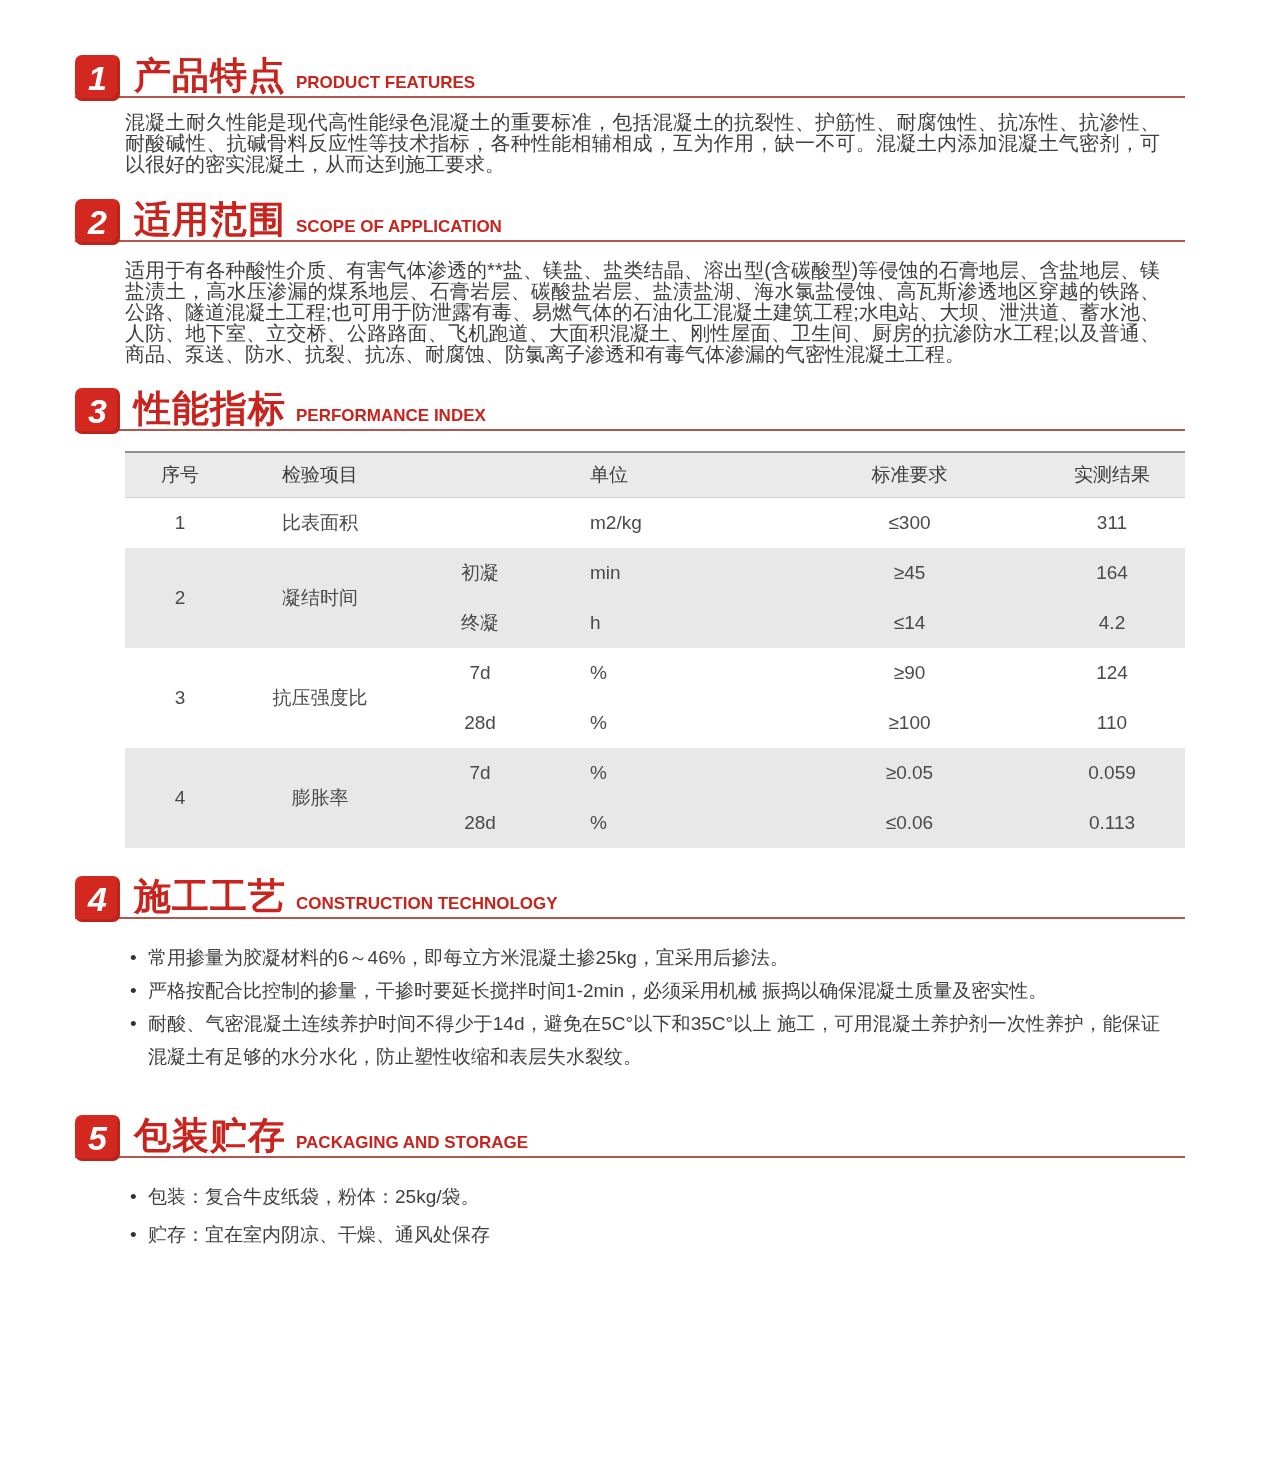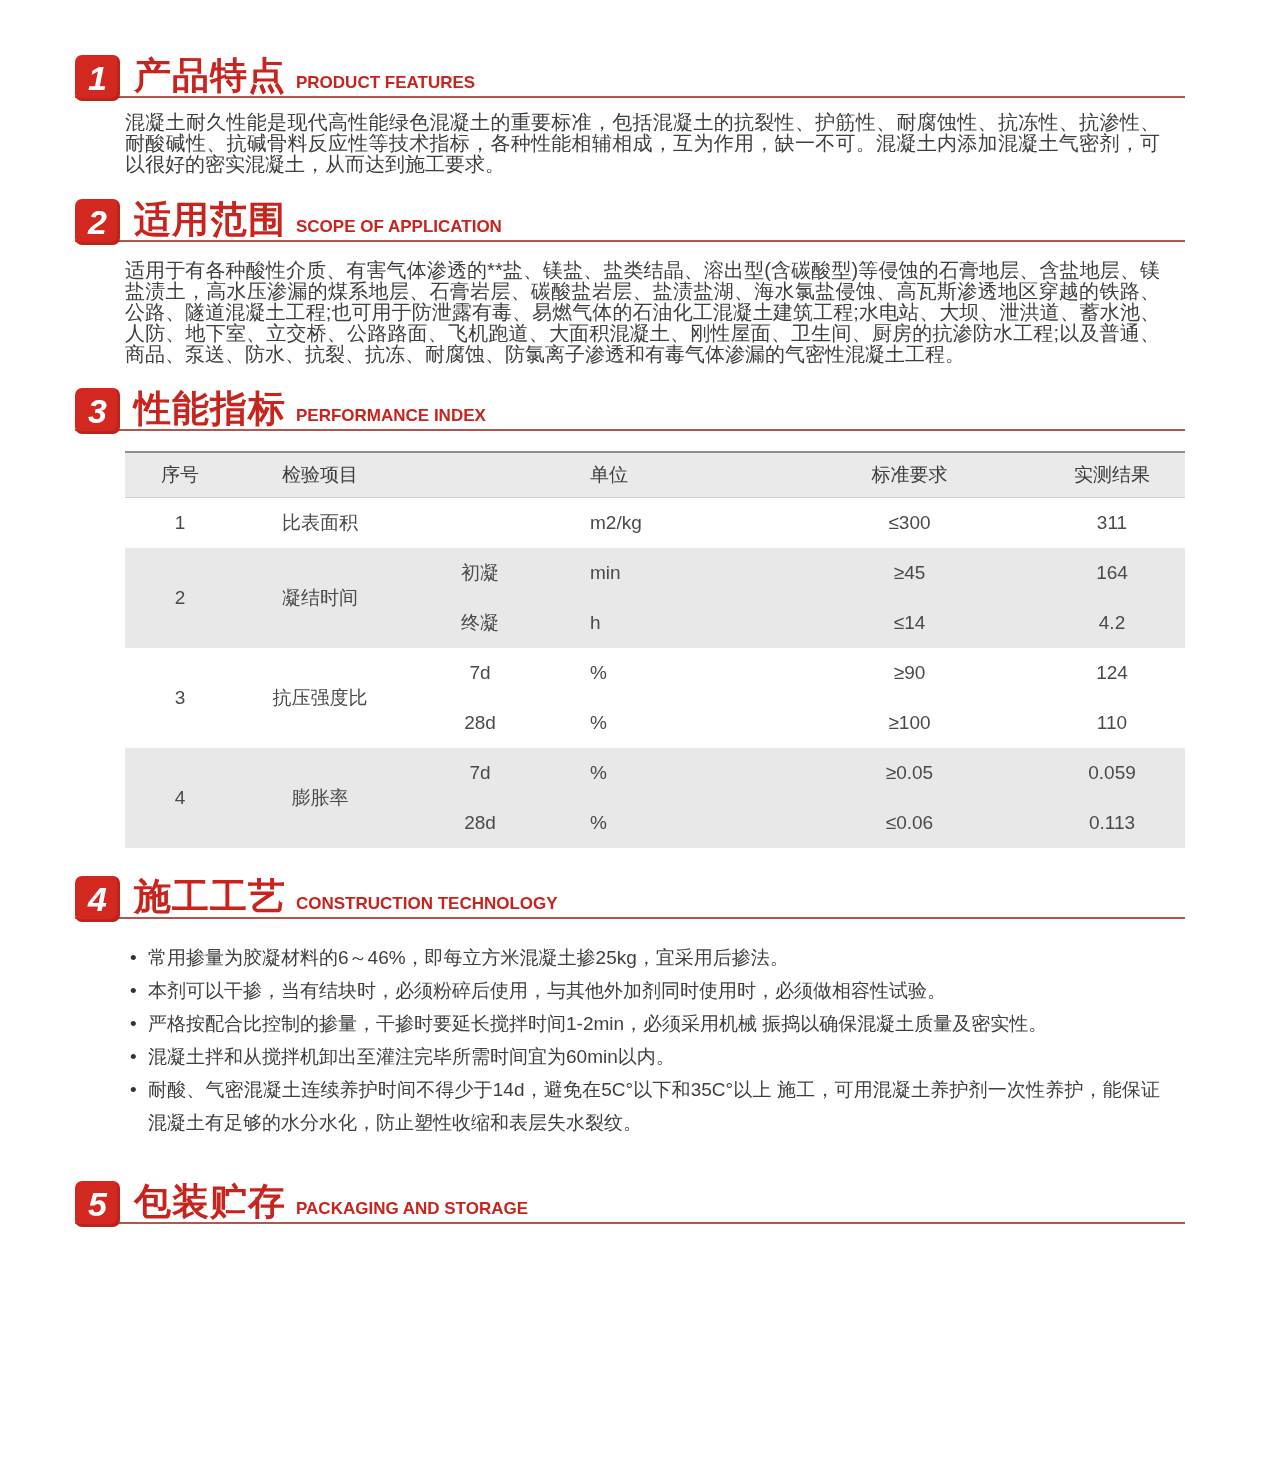--- a/index.html
+++ b/index.html
@@ -209,25 +209,27 @@
     </table>
   </div>
 
   <div class="sec-header s4">
     <div class="sec-num">4</div>
     <div class="sec-title-cn">施工工艺</div>
     <div class="sec-title-en">CONSTRUCTION TECHNOLOGY</div>
   </div>
   <ul class="bullets">
     <li>常用掺量为胶凝材料的6～46%，即每立方米混凝土掺25kg，宜采用后掺法。</li>
-    <li>本剂可以干掺，当有结块时，必须粉碎后使用，与其他外加剂同时使用时，必须做相容性试验。</li>
     <li>严格按配合比控制的掺量，干掺时要延长搅拌时间1-2min，必须采用机械 振捣以确保混凝土质量及密实性。</li>
-    <li>混凝土拌和从搅拌机卸出至灌注完毕所需时间宜为60min以内。</li>
     <li>耐酸、气密混凝土连续养护时间不得少于14d，避免在5C°以下和35C°以上 施工，可用混凝土养护剂一次性养护，能保证混凝土有足够的水分水化，防止塑性收缩和表层失水裂纹。</li>
   </ul>
 
   <div class="sec-header s5">
     <div class="sec-num">5</div>
     <div class="sec-title-cn">包装贮存</div>
     <div class="sec-title-en">PACKAGING AND STORAGE</div>
   </div>
+  <ul class="bullets loose">
+    <li>包装：复合牛皮纸袋，粉体：25kg/袋。</li>
+    <li>贮存：宜在室内阴凉、干燥、通风处保存</li>
+  </ul>
 
 </div>
 
 </body></html>

